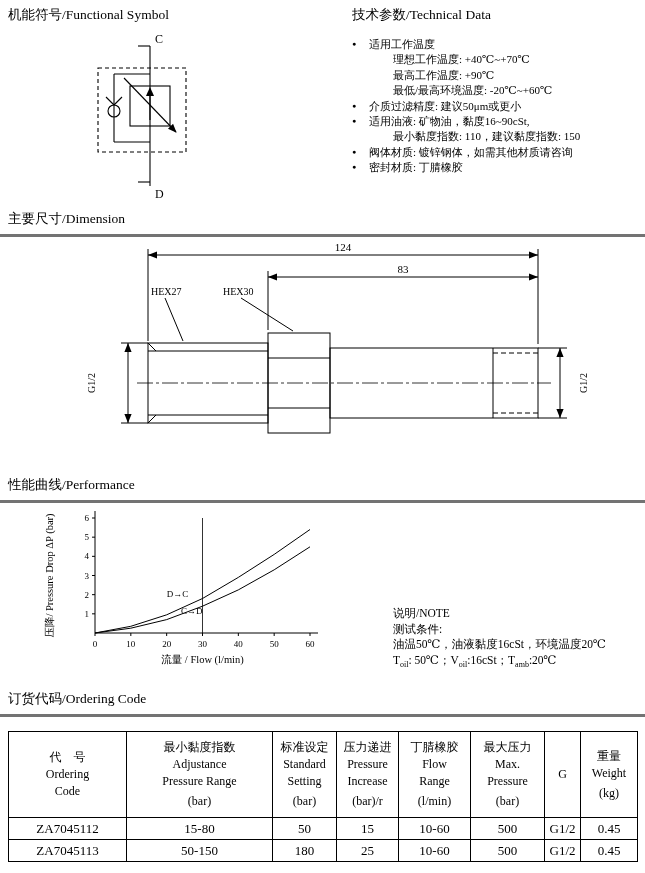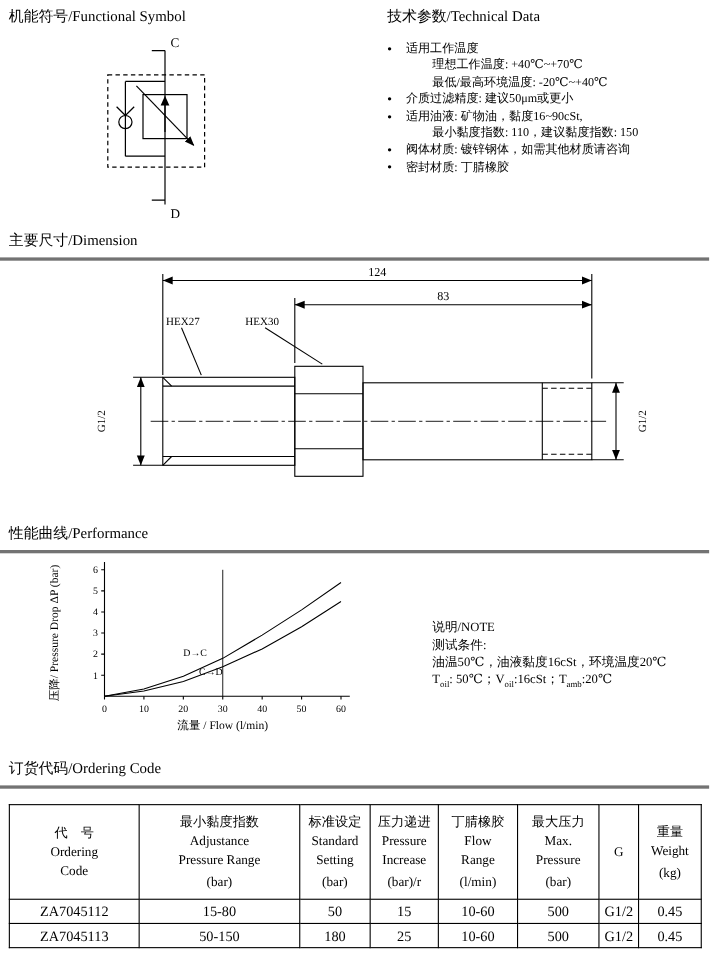--- a/index.html
+++ b/index.html
@@ -7,21 +7,21 @@
   .page{position:relative;width:645px;height:873px;background:#fff;color:#000;
         font-family:"Liberation Serif","DejaVu Serif",serif;overflow:hidden;}
   .h-top{position:absolute;font-size:13.5px;}
   .section-header{position:absolute;left:0;width:645px;padding:0 0 6px 8px;
         font-size:13.5px;border-bottom:3px solid #737373;}
   .tech-list{position:absolute;left:352px;top:37px;width:292px;font-size:11px;line-height:15.4px;}
   .tech-item{display:flex;}
   .tech-item .bullet{width:17px;font-size:7px;line-height:15.4px;}
   .tech-sub{padding-left:41px;}
   svg text{font-family:"Liberation Serif","DejaVu Serif",serif;}
-  .note{position:absolute;left:393px;top:564px;width:250px;font-size:11.5px;line-height:15.5px;}
+  .note{position:absolute;left:393px;top:606px;width:250px;font-size:11.5px;line-height:15.5px;}
   .note sub{font-size:8px;}
   table.order{position:absolute;left:8px;top:731px;border-collapse:collapse;table-layout:fixed;}
   .order th,.order td{border:1px solid #000;text-align:center;font-weight:normal;padding:0 2px;}
   .order th{font-size:12px;line-height:17px;vertical-align:middle;height:86px;}
   .order th .unit{margin-top:3px;}
   .order td{font-size:13px;height:22px;}
 </style>
 </head>
 <body>
 
@@ -57,21 +57,22 @@
       <text x="85" y="170">D</text>
     </g>
   </svg>
 
   <div class="tech-list">
     <div class="tech-item">
       <span class="bullet">●</span>
       <span>适用工作温度</span>
     </div>
     <div class="tech-sub">理想工作温度: +40℃~+70℃</div>
-    <div class="tech-sub">最低/最高环境温度: -20℃~+40℃</div>
+    <div class="tech-sub">最高工作温度: +90℃</div>
+    <div class="tech-sub">最低/最高环境温度: -20℃~+60℃</div>
     <div class="tech-item">
       <span class="bullet">●</span>
       <span>介质过滤精度: 建议50μm或更小</span>
     </div>
     <div class="tech-item">
       <span class="bullet">●</span>
       <span>适用油液: 矿物油，黏度16~90cSt,</span>
     </div>
     <div class="tech-sub">最小黏度指数: 110，建议黏度指数: 150</div>
     <div class="tech-item">

